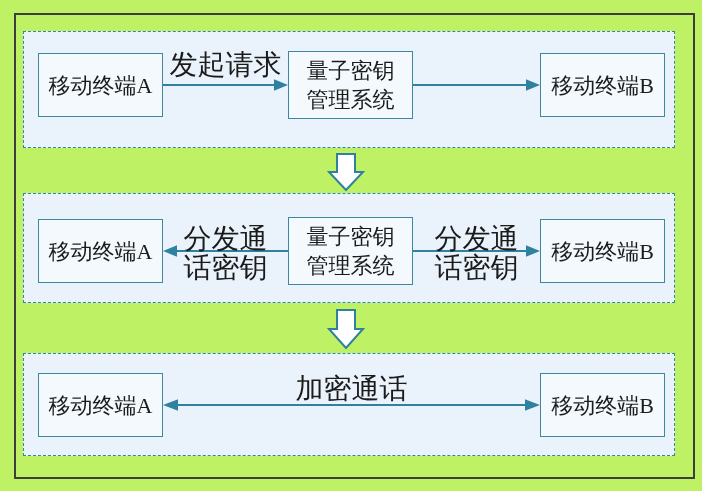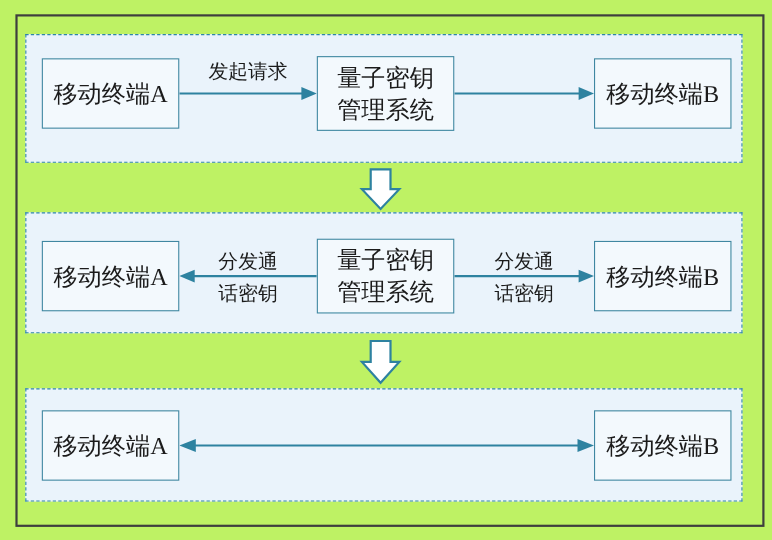--- a/index.html
+++ b/index.html
@@ -17,21 +17,21 @@
   }
   .p1{top:31px;height:117px;}
   .p2{top:193px;height:110px;}
   .p3{top:353px;height:103px;}
   .node{
     position:absolute;background:#f3f9fd;border:1.5px solid #3f87a1;box-sizing:border-box;
     display:flex;flex-direction:column;align-items:center;justify-content:center;
     font-size:22px;line-height:29px;text-align:center;
   }
   .lbl{
-    position:absolute;text-align:center;font-size:18px;line-height:28px;
+    position:absolute;text-align:center;font-size:28px;line-height:28px;
   }
   .lbl2{line-height:29px;}
   .overlay{position:absolute;left:0;top:0;pointer-events:none;}
 </style>
 </head>
 <body>
 
 <div class="stage">
   <div class="frame"></div>
 
@@ -94,13 +94,14 @@
     <div>话密钥</div>
   </div>
 
   <div class="node" style="left:38px;top:373px;width:125px;height:64px">
     <span>移动终端A</span>
   </div>
   <div class="node" style="left:540px;top:373px;width:125px;height:64px">
     <span>移动终端B</span>
   </div>
 
+  <div class="lbl" style="left:288px;top:375px;width:127px">加密通话</div>
 </div>
 
 </body></html>

